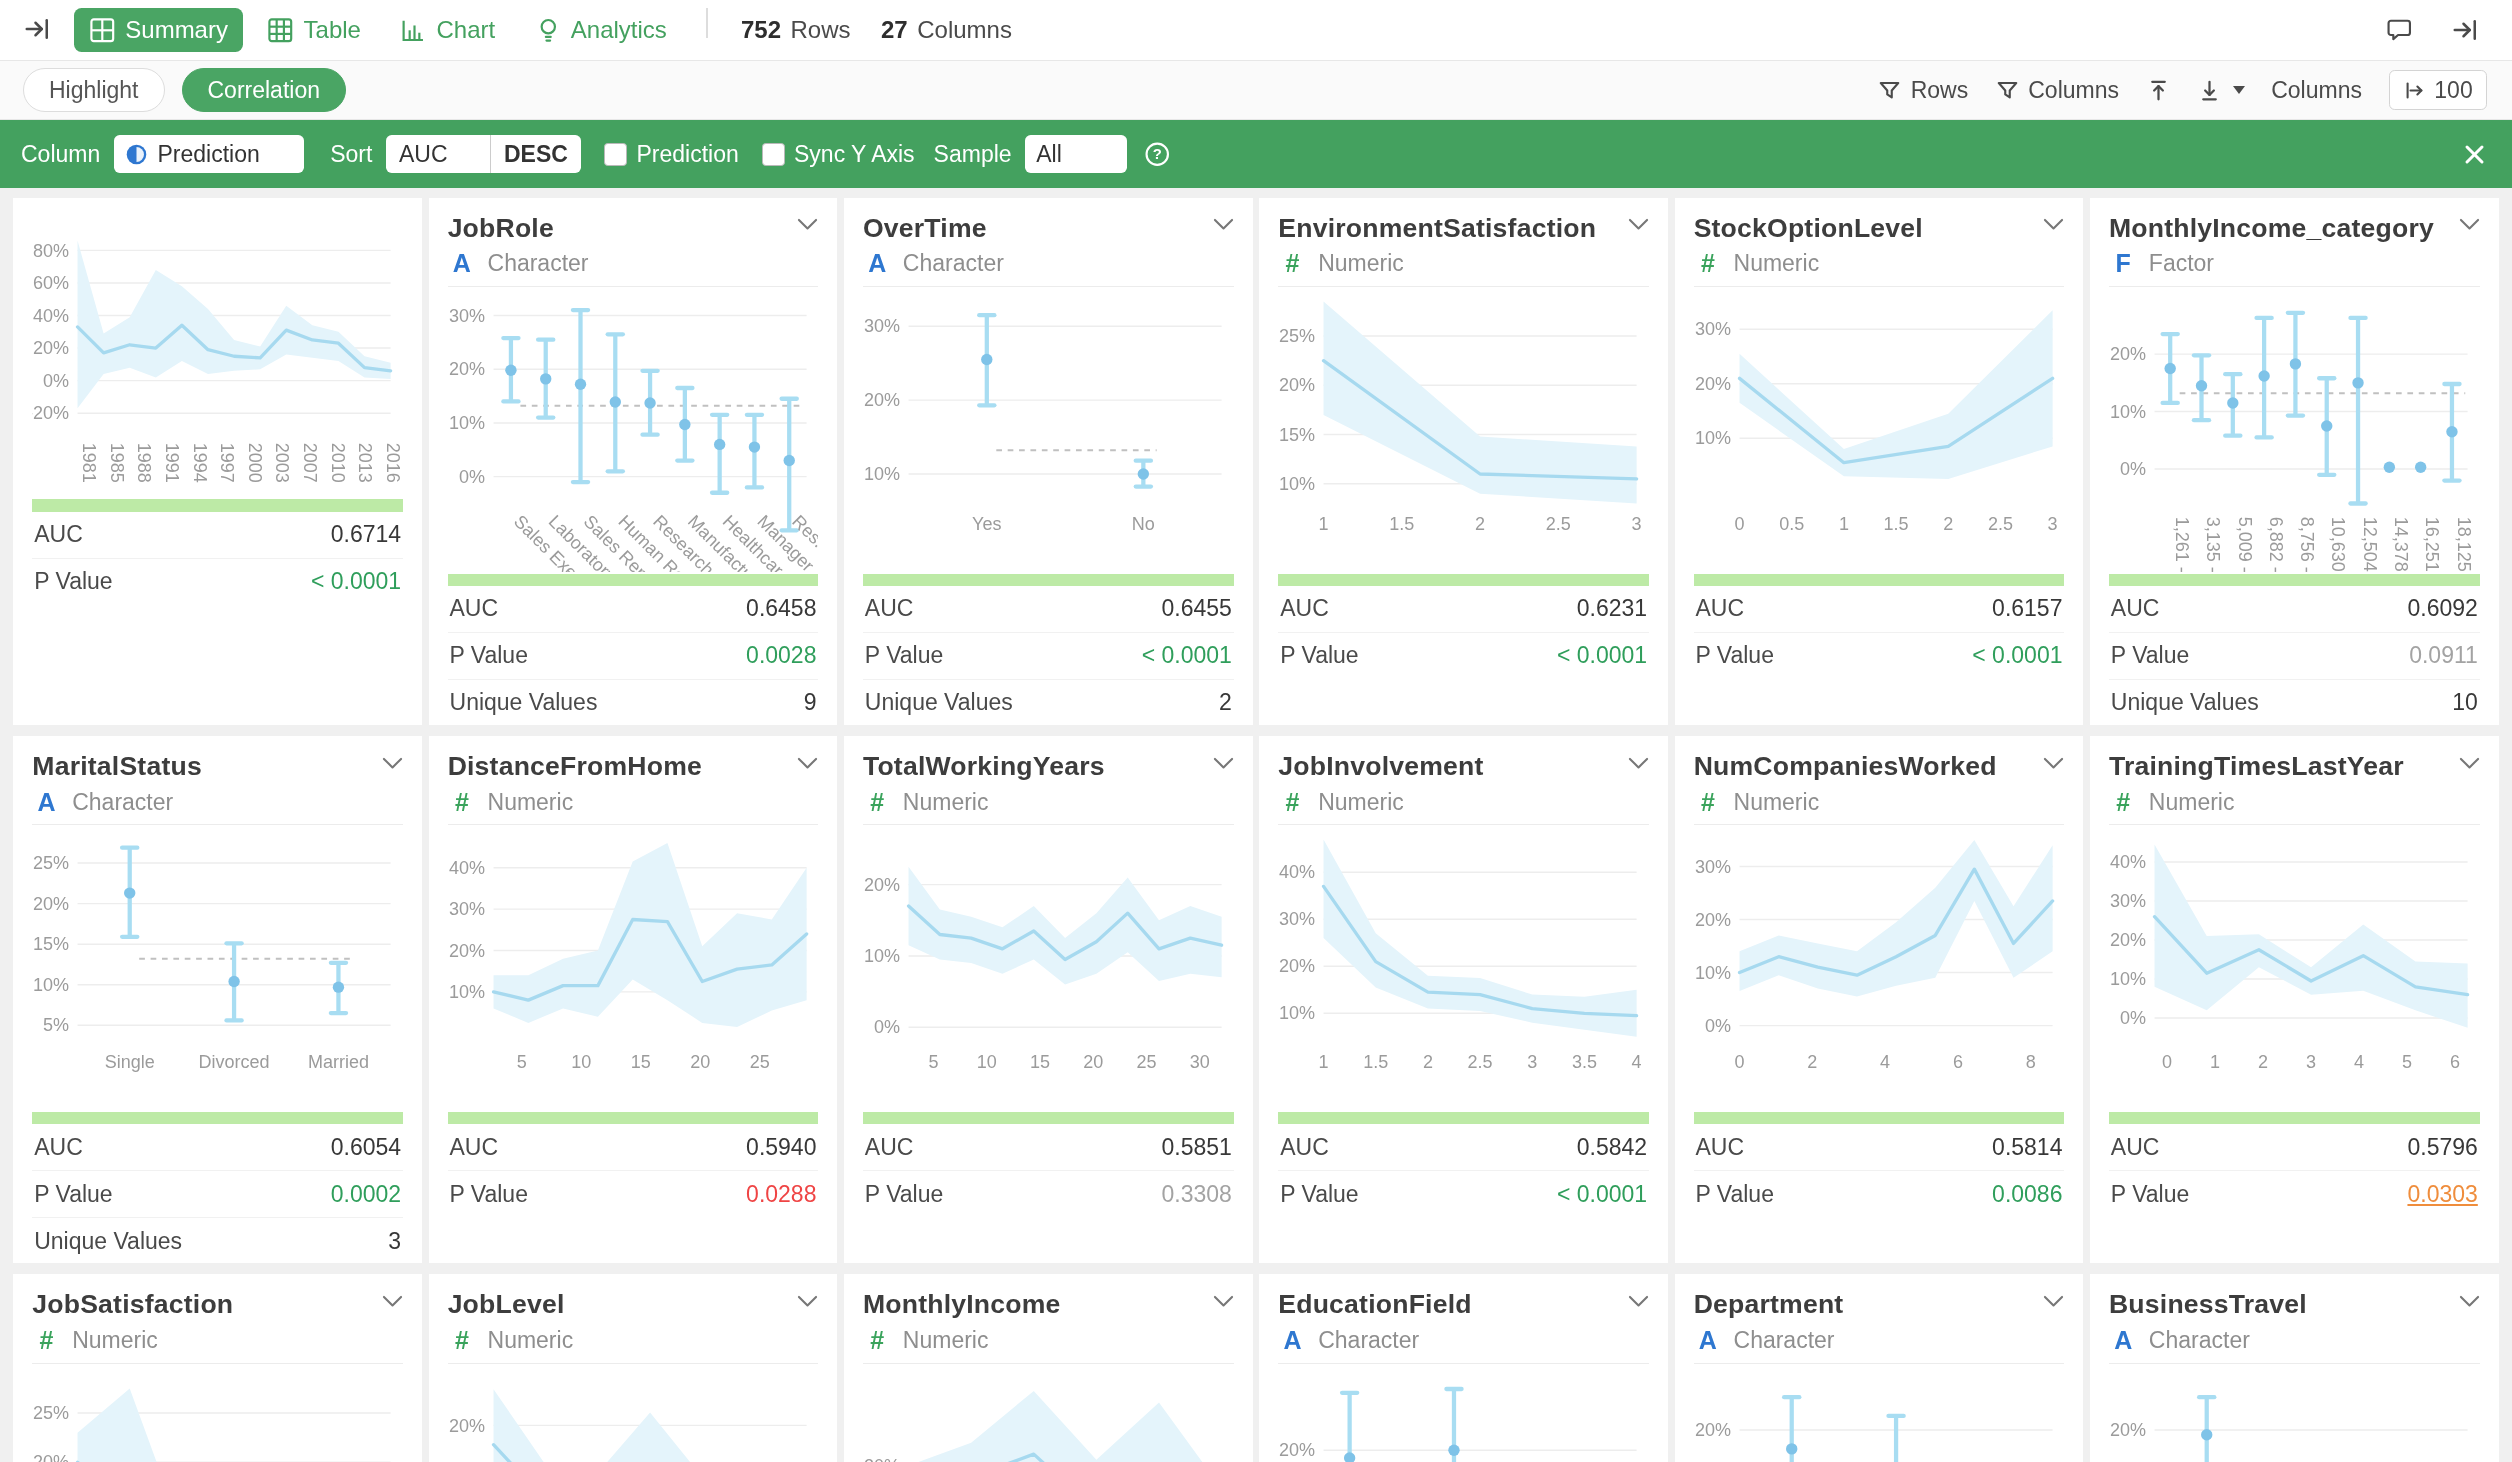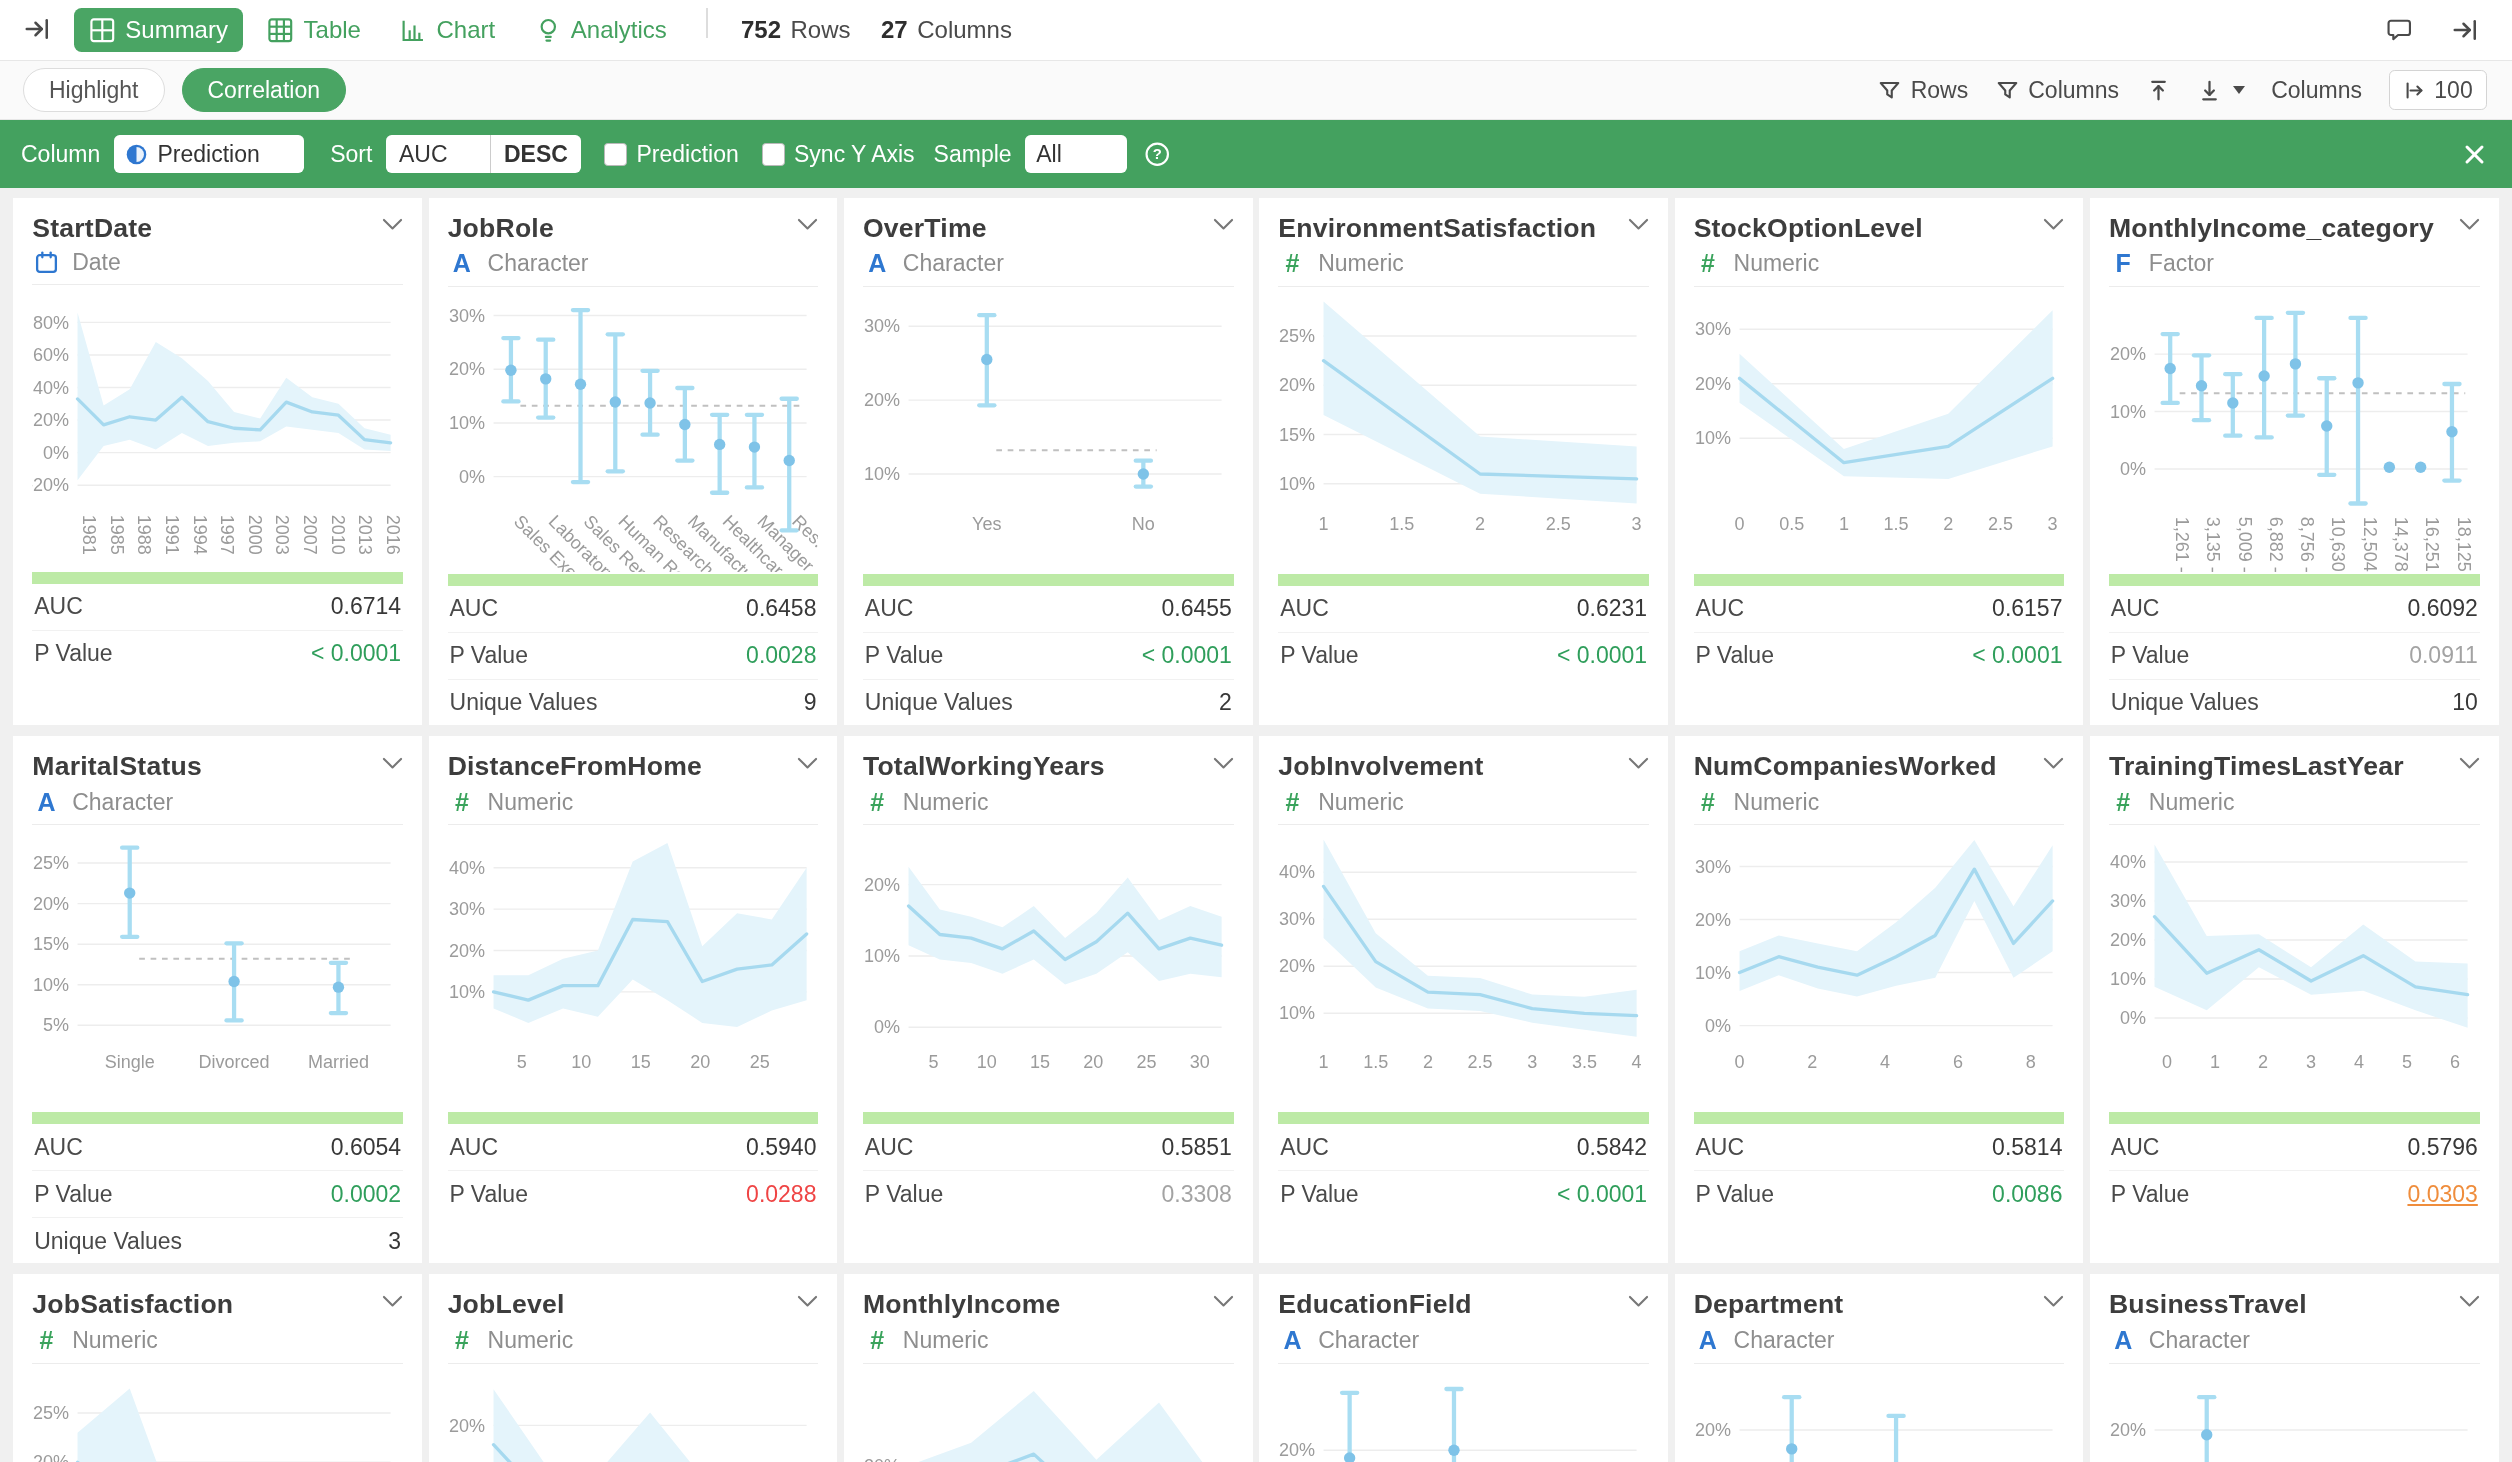--- a/index.html
+++ b/index.html
@@ -238,40 +238,20 @@
   <span class="icnbtn" style="width:34px;height:34px">
     <svg width="25" height="25" viewBox="0 0 20 20" stroke="#ffffff" stroke-width="2.4" stroke-linecap="round">
         <line x1="4" y1="4" x2="16" y2="16"></line>
         <line x1="16" y1="4" x2="4" y2="16"></line>
       </svg>
   </span>
 </div>
 
 <main class="grid" id="grid">
     <section class="card">
-      <div class="card-head">
-        <div class="trow">
-          <div class="ctitle">StartDate</div>
-          <span class="chev">
-            <svg width="21" height="13.3" viewBox="0 0 22 14" fill="none" stroke="#777" stroke-width="2.2" stroke-linecap="round" stroke-linejoin="round">
-              <polyline points="2,2 11,11 20,2"></polyline>
-            </svg>
-          </span>
-        </div>
-        <div class="typerow">
-          <span class="typeic">
-            <svg width="25" height="25" viewBox="0 0 24 24" fill="none" stroke="#2e77d0" stroke-width="2.2" stroke-linecap="round">
-              <rect x="3" y="5" width="18" height="16" rx="2.5"></rect>
-              <line x1="8" y1="2.5" x2="8" y2="7"></line>
-              <line x1="16" y1="2.5" x2="16" y2="7"></line>
-            </svg>
-          </span>
-          <span class="typelbl">Date</span>
-        </div>
-      </div>
       <svg viewBox="0 0 390 300" width="370" height="285">
         <line x1="48" y1="39.18110236220471" x2="378" y2="39.18110236220471" stroke="#ededed" stroke-width="1.5"></line>
         <text x="39" y="45.68110236220471" text-anchor="end" font-size="19" fill="#9b9b9b">80%</text>
         <line x1="48" y1="73.51181102362204" x2="378" y2="73.51181102362204" stroke="#ededed" stroke-width="1.5"></line>
         <text x="39" y="80.01181102362204" text-anchor="end" font-size="19" fill="#9b9b9b">60%</text>
         <line x1="48" y1="107.84251968503936" x2="378" y2="107.84251968503936" stroke="#ededed" stroke-width="1.5"></line>
         <text x="39" y="114.34251968503936" text-anchor="end" font-size="19" fill="#9b9b9b">40%</text>
         <line x1="48" y1="142.17322834645668" x2="378" y2="142.17322834645668" stroke="#ededed" stroke-width="1.5"></line>
         <text x="39" y="148.67322834645668" text-anchor="end" font-size="19" fill="#9b9b9b">20%</text>
         <line x1="48" y1="176.50393700787401" x2="378" y2="176.50393700787401" stroke="#ededed" stroke-width="1.5"></line>

